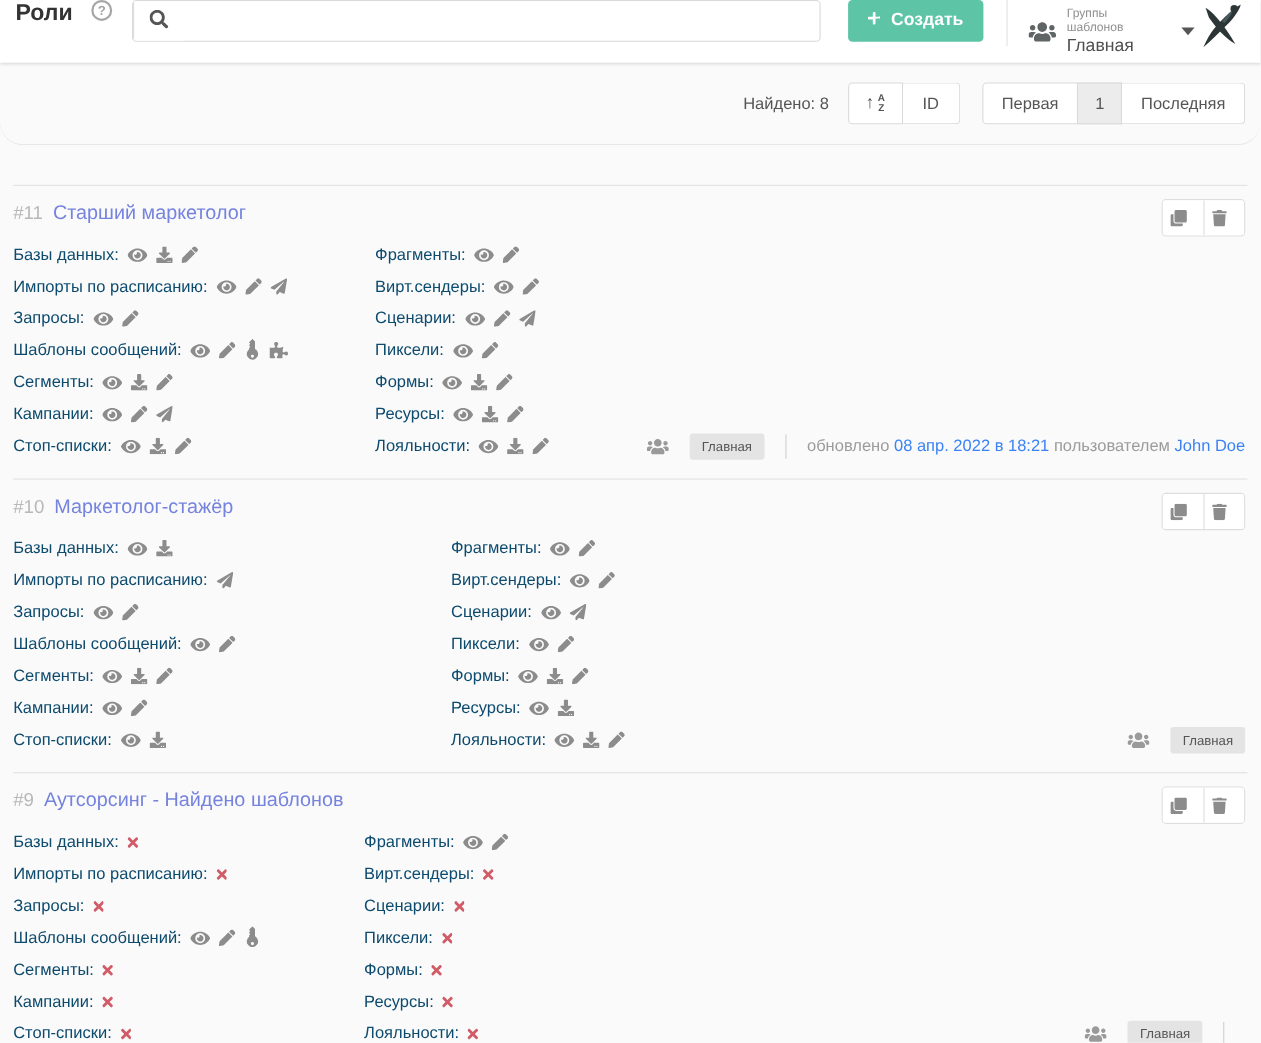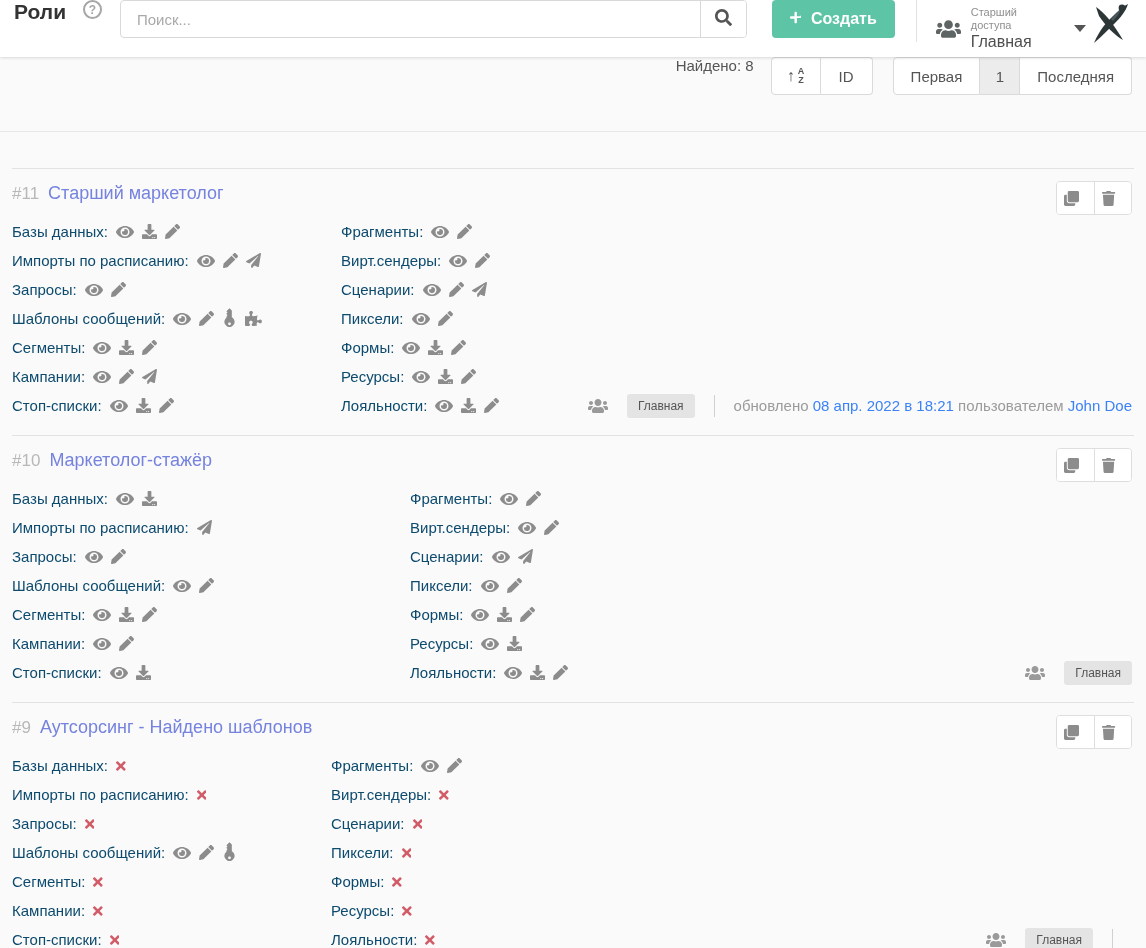--- a/index.html
+++ b/index.html
@@ -31,21 +31,21 @@
   .ag-icon svg { height:20px; }
   .ag-texts { display:flex; flex-direction:column; line-height:1.2; }
   .ag-label { font-size:11px; color:#8f8f8f; }
   .ag-value { font-size:16px; color:#4f4f4f; }
   .ag-caret { margin-left:15px; width:0; height:0; border-left:6px solid transparent;
               border-right:6px solid transparent; border-top:7px solid #555; }
   .logo { margin-left:auto; width:46px; height:47px; display:flex; }
 
   
   .toolbar { height:75px; background:#fafafa; border-bottom:1px solid #e7e7e7;
-             display:flex; justify-content:flex-end; padding-right:14px; }
+             display:flex; align-items:center; justify-content:flex-end; padding-right:14px;border-radius:21px; }
   .found { font-size:15px; color:#555; margin-right:17px; }
   .btn-group { display:flex; }
   .tbtn { height:38px; background:#fff; border:1px solid #dadada; color:#555; font-size:15px;
           display:flex; align-items:center; justify-content:center; cursor:pointer; }
   .tbtn + .tbtn { border-left:none; }
   .btn-group .tbtn:first-child { border-radius:4px 0 0 4px; }
   .btn-group .tbtn:last-child  { border-radius:0 4px 4px 0; }
   .btn-group .tbtn:only-child  { border-radius:4px; }
   .sort-btn { width:50px; } .id-btn { width:52px; }
   .pager { margin-left:20px; }
@@ -91,21 +91,20 @@
   .f-link { color:#3b82f6; cursor:pointer; }
 </style>
 </head>
 <body>
 
 <div class="app-header">
   <div class="page-title">Роли</div>
   <div class="help-badge">?</div>
 
   <div class="search-group">
-    <input class="search-input" value="" placeholder="Поиск..." style="">
     <button class="search-btn">
       <span>
         <svg viewBox="0 0 512 512" fill="currentColor" height="17">
             <path d="M505 442.7L405.3 343c-4.5-4.5-10.6-7-17-7H372c27.6-35.3 44-79.7 44-128C416 93.1 322.9 0 208 0S0 93.1 0 208s93.1 208 208 208c48.3 0 92.7-16.4 128-44v16.3c0 6.4 2.5 12.5 7 17l99.7 99.7c9.4 9.4 24.6 9.4 33.9 0l28.3-28.3c9.4-9.4 9.4-24.6.1-34zM208 336c-70.7 0-128-57.2-128-128 0-70.7 57.2-128 128-128 70.7 0 128 57.2 128 128 0 70.7-57.2 128-128 128z"></path>
           </svg>
       </span>
     </button>
   </div>
 
   <button class="create-btn">
@@ -119,21 +118,21 @@
 
   <div class="header-divider"></div>
 
   <div class="access-group">
     <span class="ag-icon">
       <svg viewBox="0 0 640 512" fill="currentColor">
           <path d="M96 224c35.3 0 64-28.7 64-64s-28.7-64-64-64-64 28.7-64 64 28.7 64 64 64zm448 0c35.3 0 64-28.7 64-64s-28.7-64-64-64-64 28.7-64 64 28.7 64 64 64zm32 32h-64c-17.6 0-33.5 7.1-45.1 18.6 40.3 22.1 68.9 62 75.1 109.4h66c17.7 0 32-14.3 32-32v-32c0-35.3-28.7-64-64-64zm-256 0c61.9 0 112-50.1 112-112S381.9 32 320 32 208 82.1 208 144s50.1 112 112 112zm76.8 32h-8.3c-20.8 10-43.9 16-68.5 16s-47.6-6-68.5-16h-8.3C179.6 288 128 339.6 128 403.2V432c0 26.5 21.5 48 48 48h288c26.5 0 48-21.5 48-48v-28.8c0-63.6-51.6-115.2-115.2-115.2zm-223.7-13.4C161.5 263.1 145.6 256 128 256H64c-35.3 0-64 28.7-64 64v32c0 17.7 14.3 32 32 32h65.9c6.3-47.4 34.9-87.3 75.2-109.4z"></path>
         </svg>
     </span>
     <span class="ag-texts">
-      <span class="ag-label">Старший доступа</span>
+      <span class="ag-label">Группы шаблонов</span>
       <span class="ag-value">Главная</span>
     </span>
     <span class="ag-caret"></span>
   </div>
 
   <span class="logo">
     <svg viewBox="0 0 46 47" width="46" height="47">
       <path fill="#2d3637" d="M8 43 C14 29 20 23 26 17 C30 13 36 7 42 4 C40 11 34 18 29 23 C23 29 15 37 8 43 Z"></path>
       <path fill="#2d3637" d="M10 7 C18 12 27 23 37 40 C28 35 20 26 13 16 Z"></path>
       <path fill="#48595d" d="M25 19 C28 16 32 11 35 9 C33 14 30 18 27 21 Z"></path>

